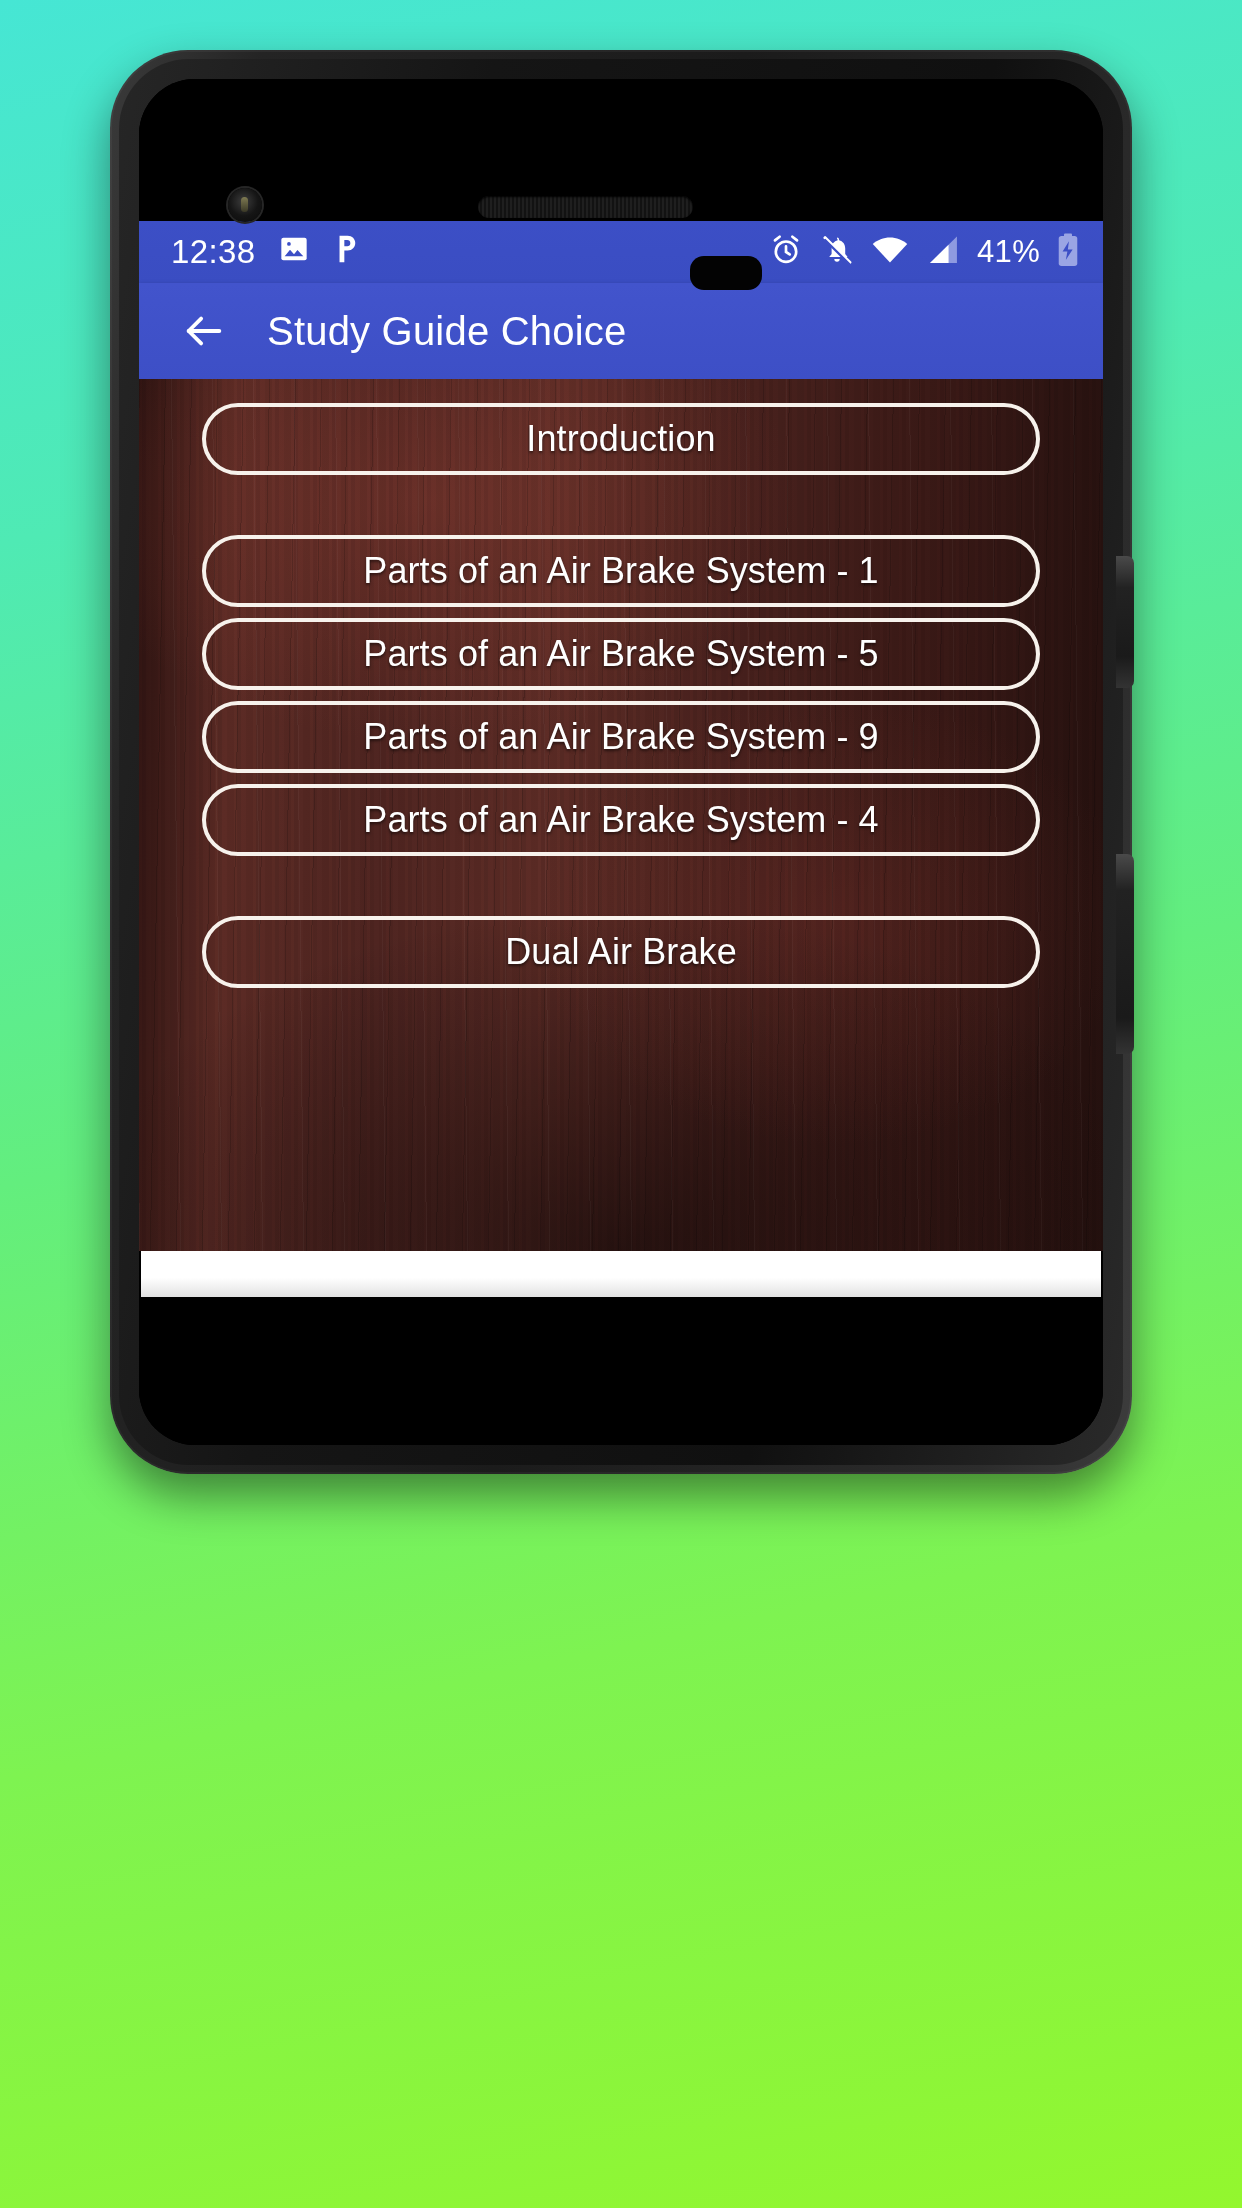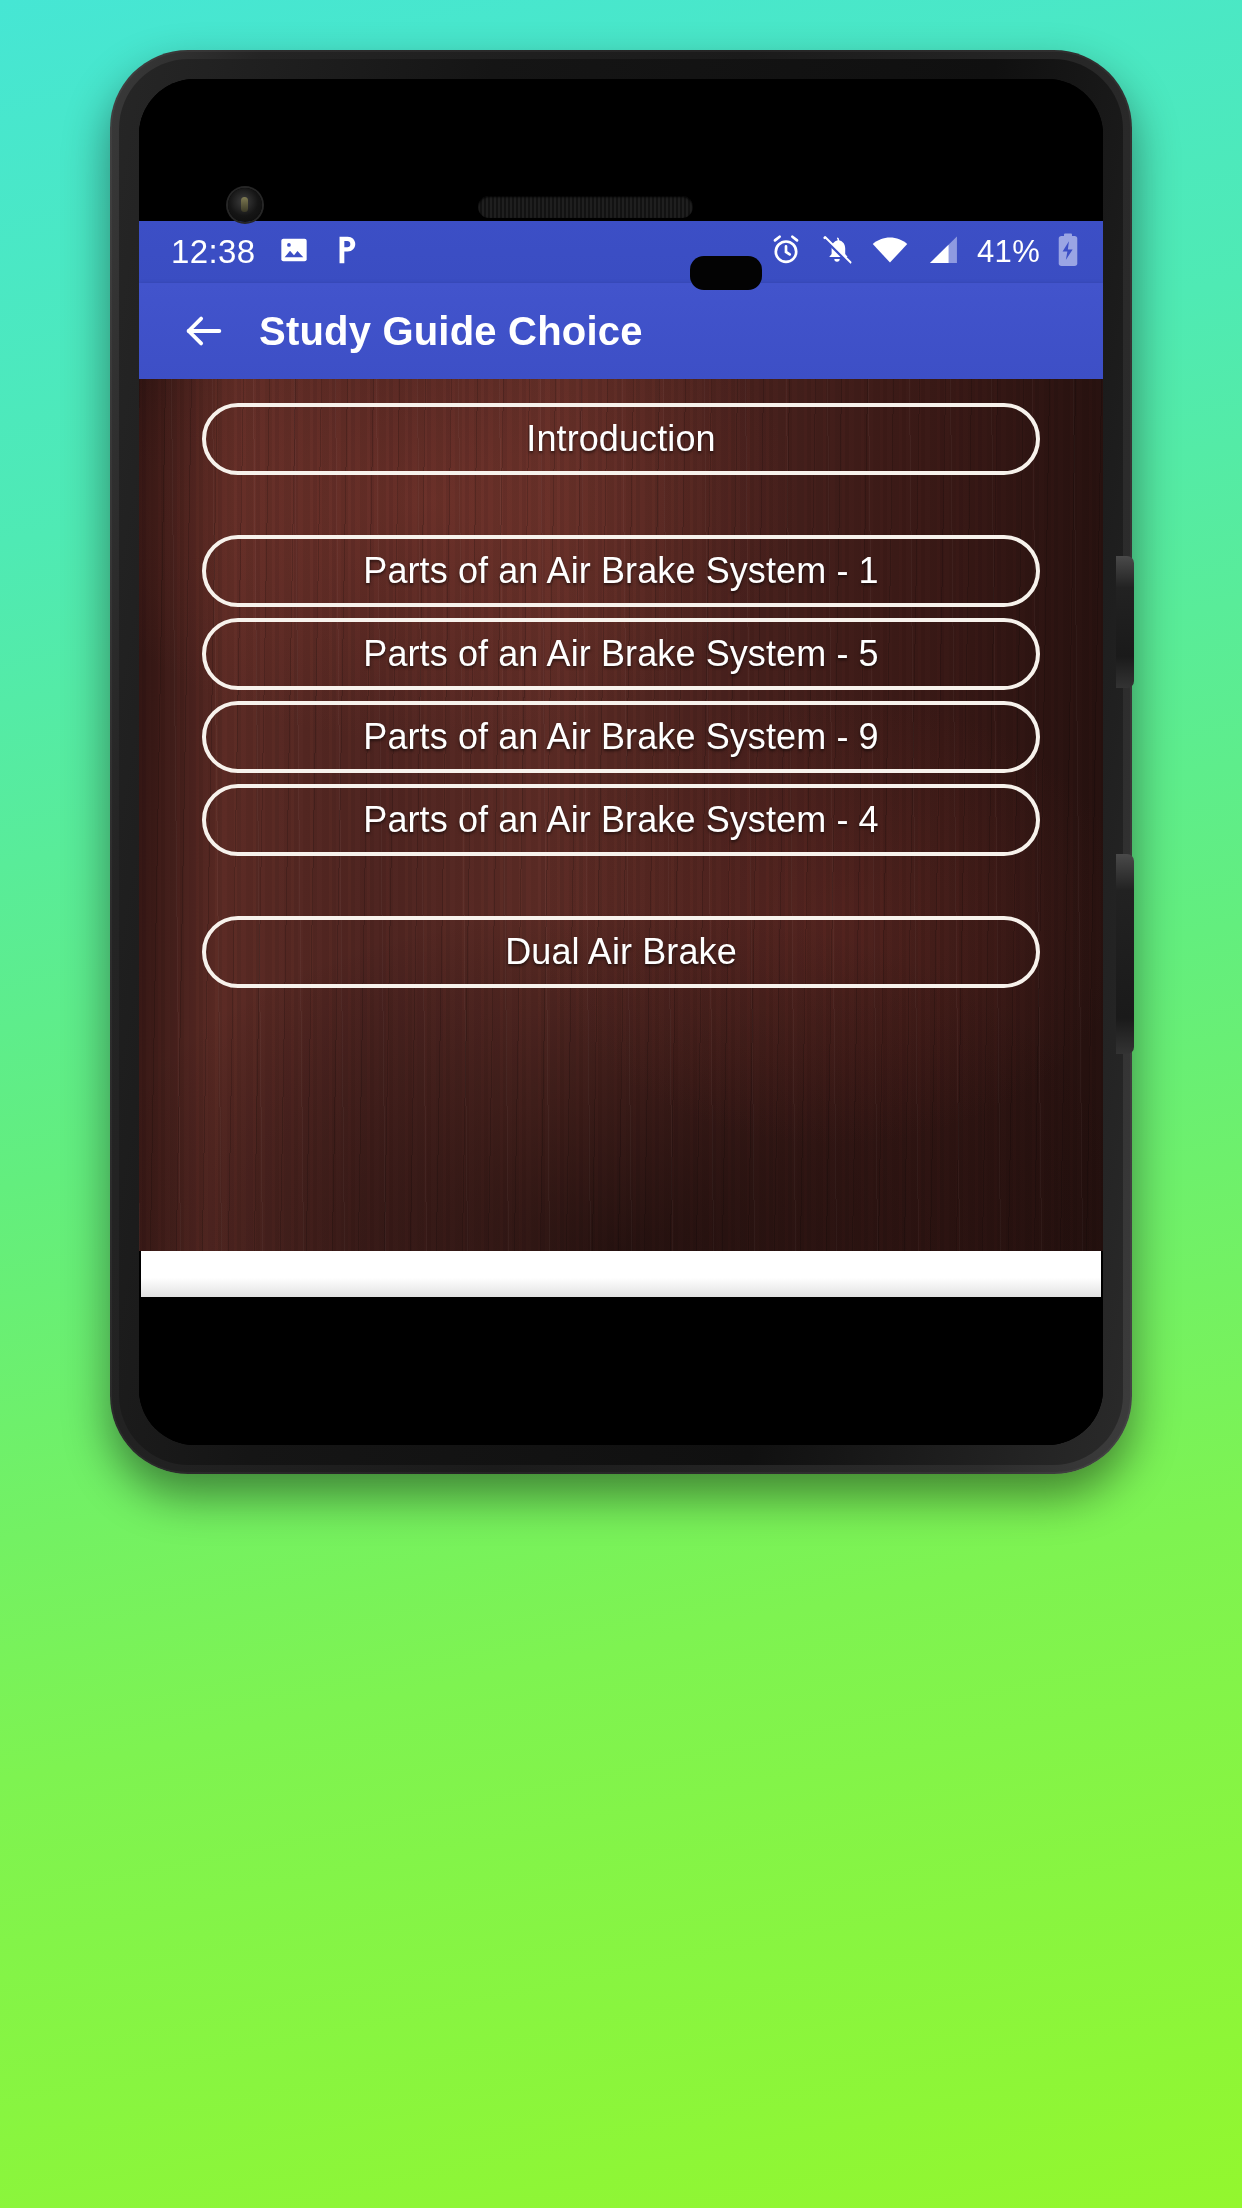--- a/index.html
+++ b/index.html
@@ -72,38 +72,38 @@
   #screen-top-black { height:142px; background:#000; flex:none; }
 
   
   #status-bar {
     flex:none; height:62px;
     background:linear-gradient(180deg,#3c4fc6,#3a4dc2);
     display:flex; align-items:center;
     padding:0 24px 0 32px;
     color:#fff;
   }
-  #status-left { display:flex; align-items:center; gap:22px; }
+  #status-left { display:flex; gap:22px; }
   #clock { font-size:33px; letter-spacing:.4px; }
   #status-right { margin-left:auto; display:flex; align-items:center; gap:17px; }
   #battery-pct { font-size:31px; letter-spacing:.3px; }
   .sicon { display:block; }
 
   
   #app-bar {
     flex:none; height:96px;
     background:linear-gradient(180deg,#4254cc,#3d4fc6);
     display:flex; align-items:center;
     padding-left:34px;
     box-shadow:0 2px 5px rgba(0,0,0,.28);
   }
   #back-btn { width:62px; height:62px; display:flex; align-items:center; justify-content:center; cursor:pointer; }
   #app-title {
-    color:#fff; font-size:40px; font-weight:700;
-    margin-left:24px; letter-spacing:.2px;
+    color:#fff; font-size:40px; font-weight:400;
+    margin-left:32px; letter-spacing:.2px;
   }
 
   
   #content {
     flex:1; position:relative; overflow:hidden;
     background:
       radial-gradient(ellipse 58% 42% at 30% 14%, rgba(140,62,50,.40), rgba(0,0,0,0) 66%),
       radial-gradient(ellipse 46% 38% at 72% 62%, rgba(120,50,42,.30), rgba(0,0,0,0) 68%),
       radial-gradient(ellipse 80% 55% at 50% 100%, rgba(10,4,4,.62), rgba(0,0,0,0) 72%),
       linear-gradient(92deg,#2c1210 0%, #5a2a24 10%, #4e2420 26%, #5b2b25 42%, #47201c 62%, #381815 82%, #24100e 100%);

